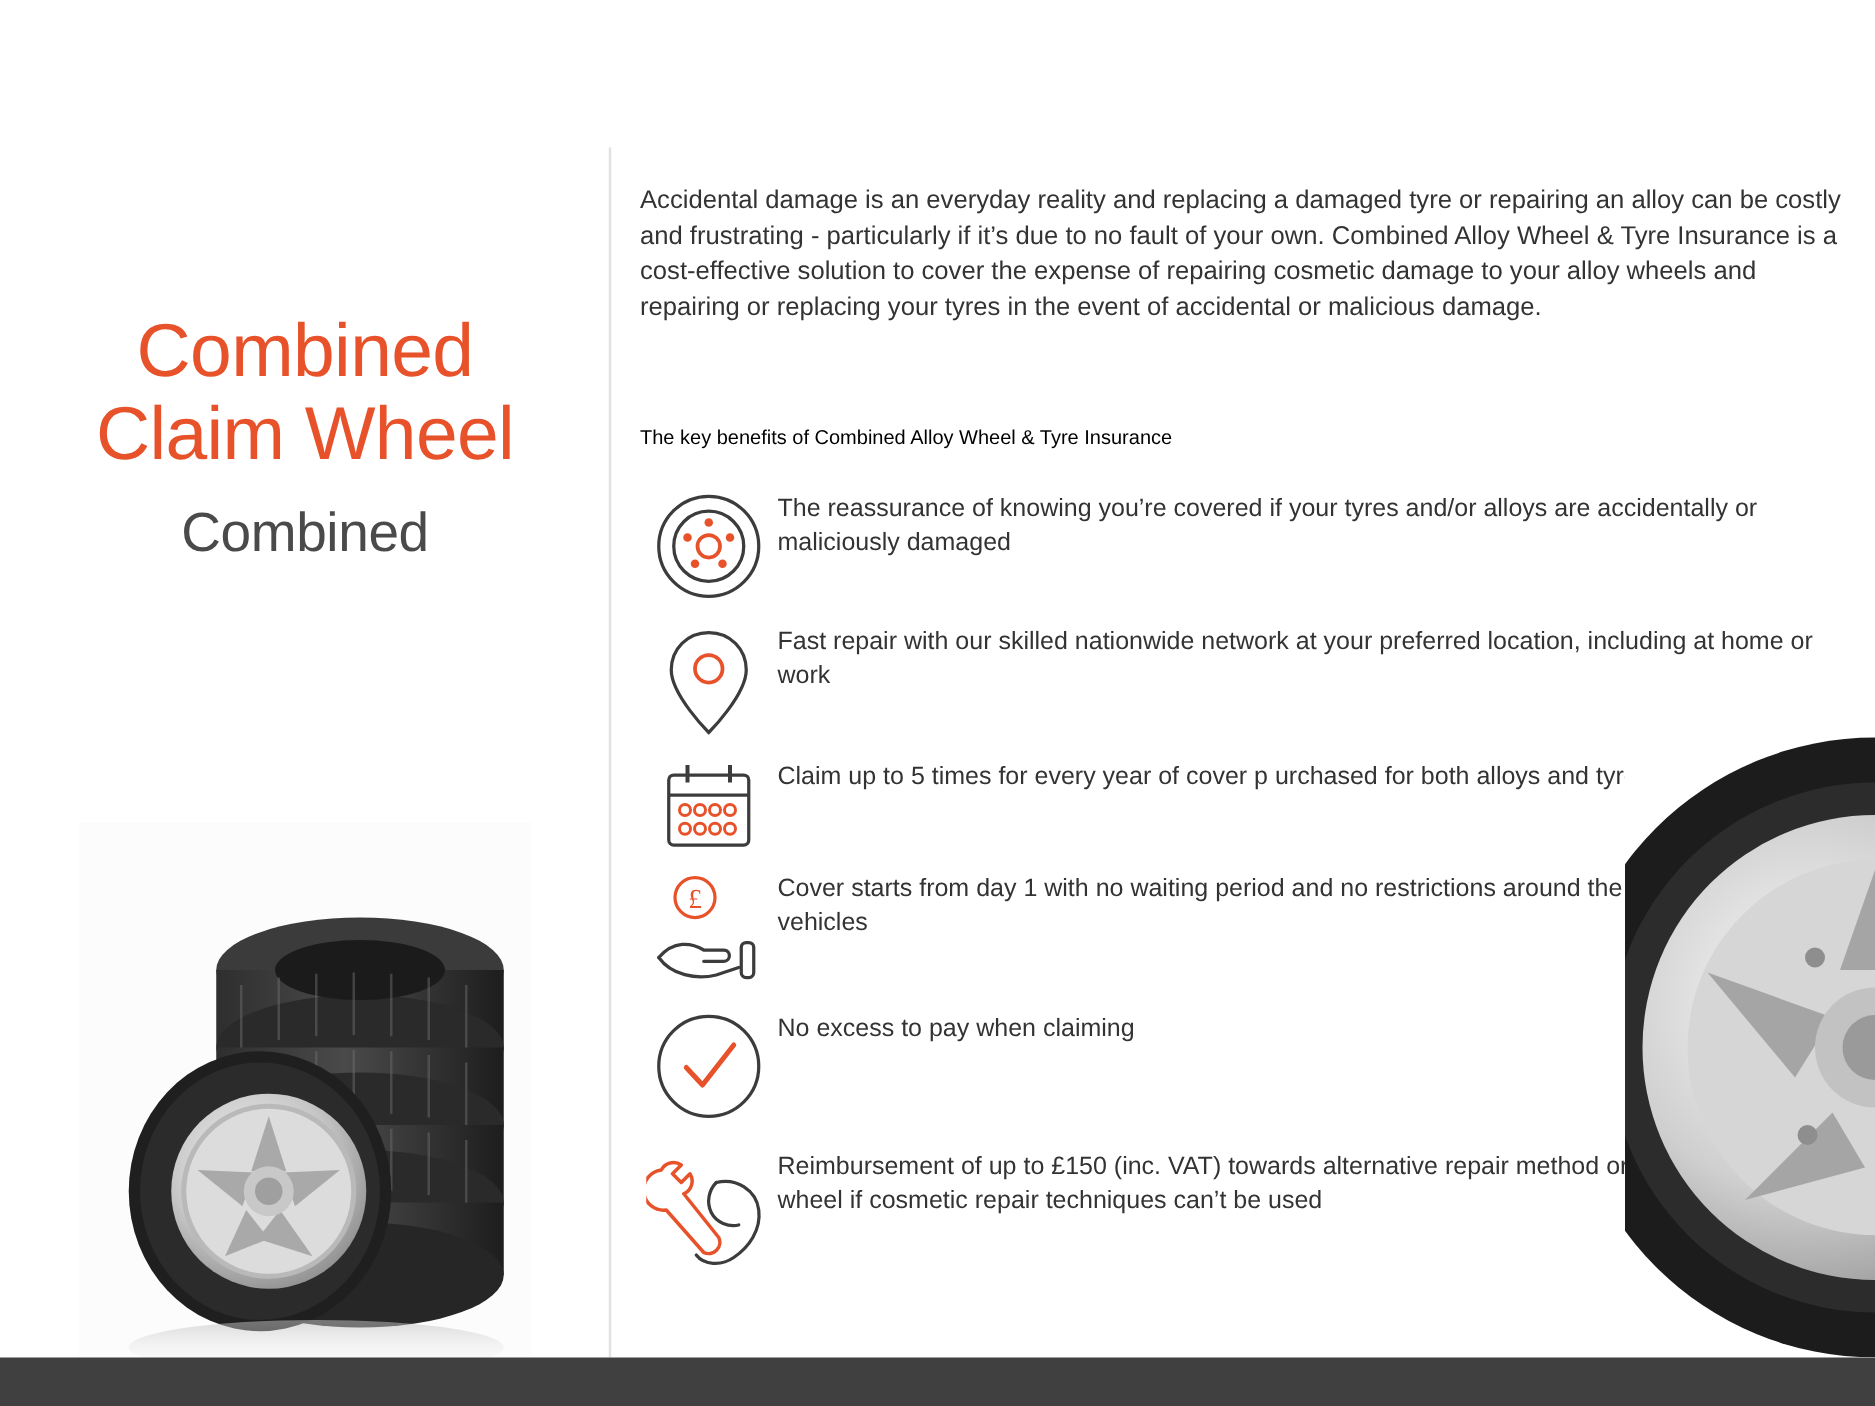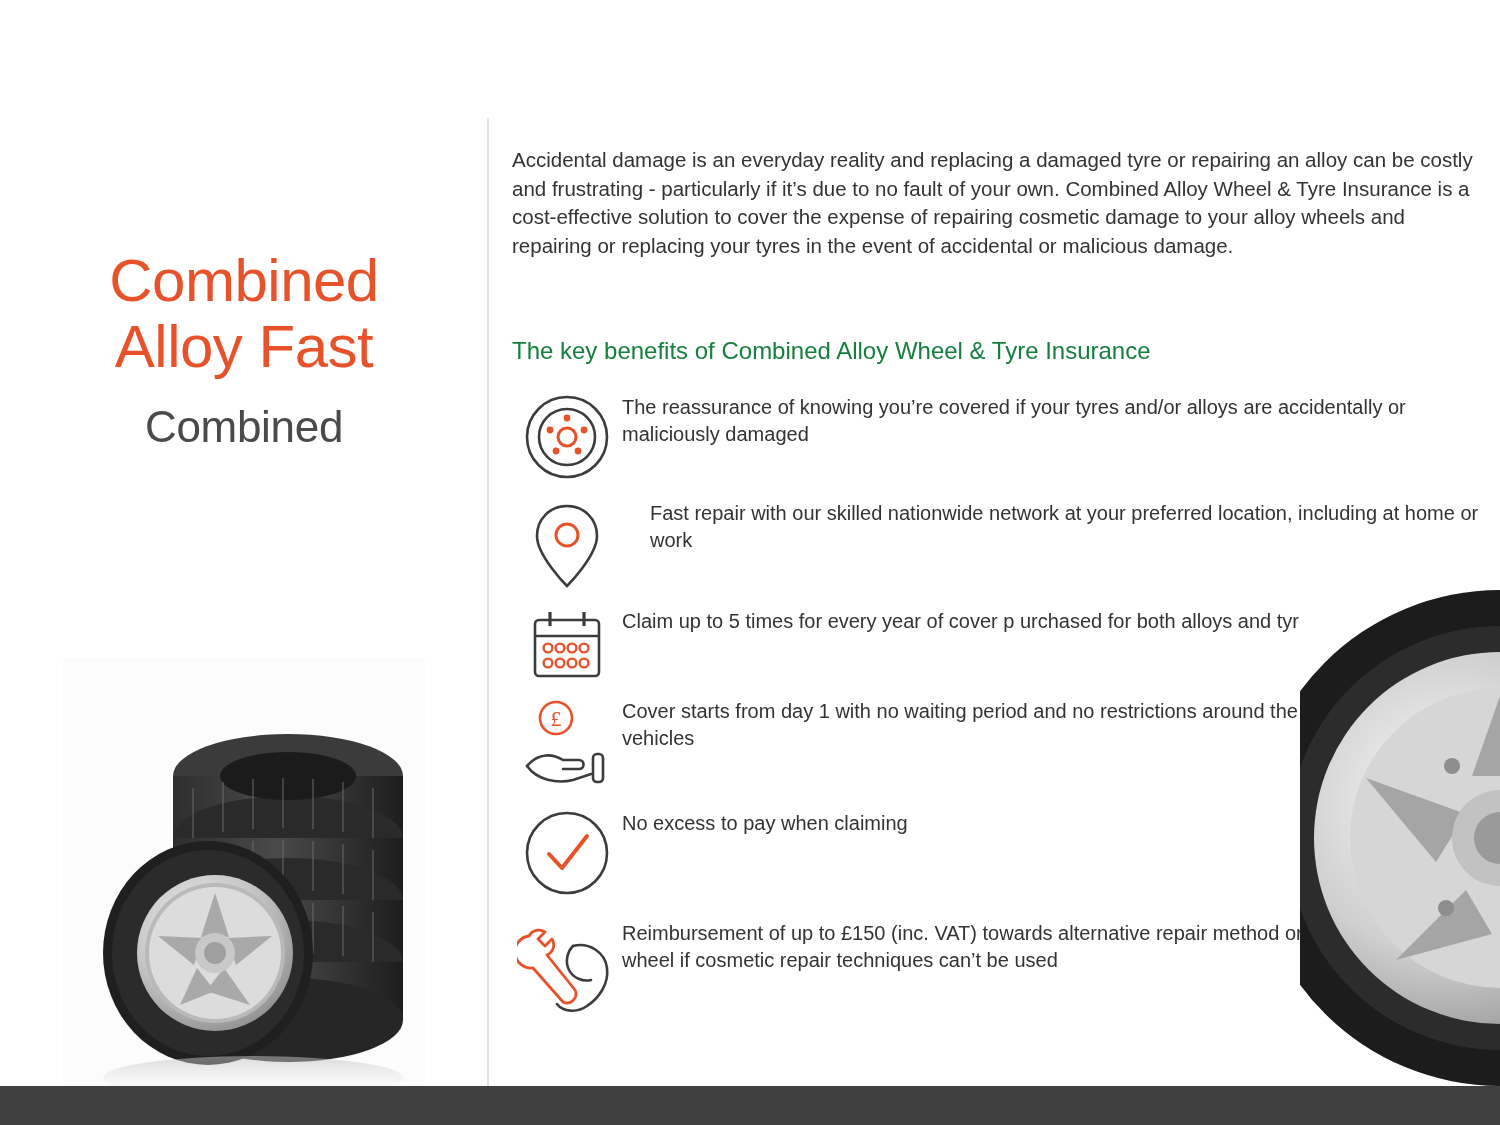--- a/index.html
+++ b/index.html
@@ -78,35 +78,35 @@
   .right-col {
     position: absolute; left: 490px; top: 118px; width: 1010px; height: 968px;
     background: #ffffff;
   }
   .intro {
     position: absolute; left: 22px; top: 28px; width: 965px;
     font-size: 20.5px; line-height: 28.5px; color: #333333;
   }
   .keytitle {
     position: absolute; left: 22px; top: 218px;
-    font-size: 24px; color: #15803d; line-height: 30px;
+    font-size: 16px; color: #000000; line-height: 30px;
   }
 
   .benefits { position: absolute; left: 22px; top: 272px; width: 980px; }
   .benefit { position: relative; display: flex; align-items: flex-start; }
   .benefit-icon {
     width: 110px; flex: 0 0 110px; display: flex; justify-content: center;
     padding-top: 2px;
   }
   .benefit-text {
     font-size: 20px; line-height: 27px; color: #333333; padding-top: 4px;
   }
 
   .b0 { height: 106px; }
-  .b1 { height: 108px; gap: 28px; }
+  .b1 { height: 108px; }
   .b2 { height: 90px; }
   .b3 { height: 112px; }
   .b4 { height: 110px; }
   .b5 { height: 130px; }
 
   
   .wheel-photo {
     position: absolute; left: 1300px; top: 588px; width: 200px; height: 498px;
     overflow: hidden;
   }
@@ -119,21 +119,21 @@
 </style>
 </head>
 <body>
 
 <div class="page">
 
 
   <div class="left-col">
     <div class="title-block">
       <div class="title-main">Combined</div>
-      <div class="title-main">Alloy Fast</div>
+      <div class="title-main">Claim Wheel</div>
       <div class="title-sub">Combined</div>
     </div>
 
     <div class="tyre-photo">
       <svg width="362" height="470" viewBox="0 0 362 470">
         <defs>
           <linearGradient id="tg" x1="0" y1="0" x2="1" y2="0">
             <stop offset="0%" stop-color="#2e2e2e"></stop>
             <stop offset="45%" stop-color="#4a4a4a"></stop>
             <stop offset="100%" stop-color="#1d1d1d"></stop>

